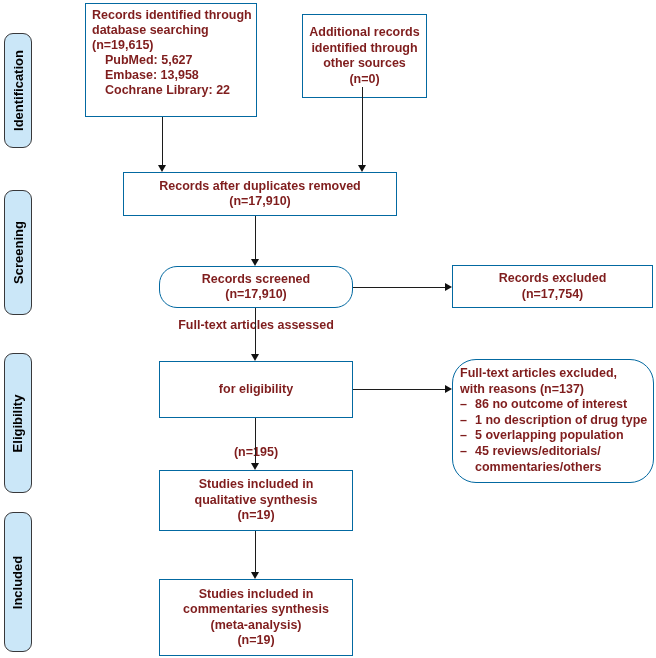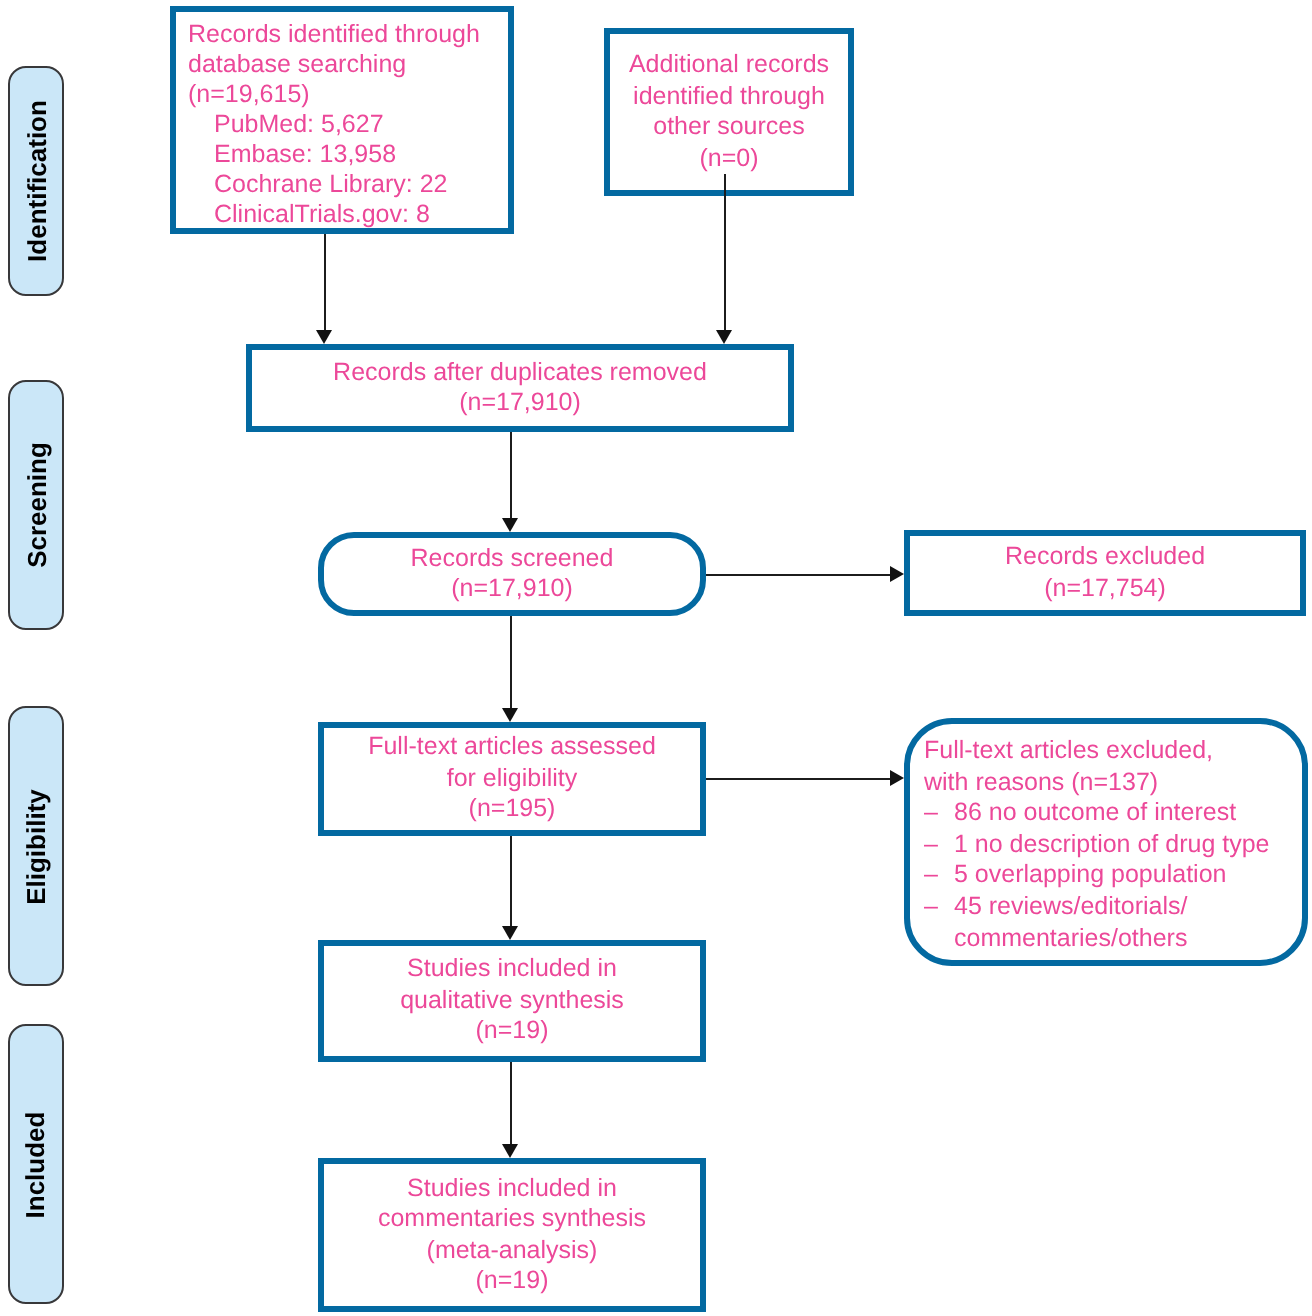--- a/index.html
+++ b/index.html
@@ -1,21 +1,21 @@
 <!DOCTYPE html>
 <html><head>
 <meta charset="utf-8">
 <style>
   html,body{margin:0;padding:0;background:#ffffff;}
   body{font-family:"Liberation Sans", sans-serif;color:#111;}
   .canvas{position:relative;width:656px;height:658px;background:#fff;overflow:hidden;}
 
   
-  .box{position:absolute;background:#fff;border:3px solid #0369a1;box-sizing:border-box;
-       font-size:12.5px;line-height:15.5px;color:#ec4899;}
+  .box{position:absolute;background:#fff;border:1px solid #0369a1;box-sizing:border-box;
+       font-size:12.5px;line-height:15.5px;color:#7f1d1d;font-weight:bold;}
   .center{display:flex;flex-direction:column;align-items:center;justify-content:center;text-align:center;}
   .leftbox{padding:4px 4px 0 6px;line-height:15px;text-align:left;}
   .sub{padding-left:13px;}
 
   
   .stage{position:absolute;left:4px;width:28px;box-sizing:border-box;background:#cbe7f8;
          border:1px solid #38383a;border-radius:9px;display:flex;align-items:center;justify-content:center;}
   .stage span{transform:rotate(-90deg);white-space:nowrap;font-weight:700;font-size:13px;color:#000;}
 
   
@@ -50,21 +50,20 @@
     <span>Included</span>
   </div>
 
   <div class="box leftbox" style="left:85px;top:3px;width:172px;height:114px;">
     <div>Records identified through</div>
     <div>database searching</div>
     <div>(n=19,615)</div>
     <div class="sub">PubMed: 5,627</div>
     <div class="sub">Embase: 13,958</div>
     <div class="sub">Cochrane Library: 22</div>
-    <div class="sub">ClinicalTrials.gov: 8</div>
   </div>
 
   <div class="box center" style="left:302px;top:14px;width:125px;height:84px;">
     <div>Additional records</div>
     <div>identified through</div>
     <div>other sources</div>
     <div>(n=0)</div>
   </div>
 
   <div class="box center" style="left:123px;top:172px;width:274px;height:44px;">
@@ -75,21 +74,21 @@
   <div class="box center" style="left:159px;top:266px;width:194px;height:42px;border-radius:18px;">
     <div>Records screened</div>
     <div>(n=17,910)</div>
   </div>
 
   <div class="box center" style="left:452px;top:265px;width:201px;height:43px;">
     <div>Records excluded</div>
     <div>(n=17,754)</div>
   </div>
 
-  <div class="box center" style="left:159px;top:361px;width:194px;height:57px;">
+  <div class="box center" style="left:159px;top:361px;width:194px;height:57px;gap:48px;">
     <div>Full-text articles assessed</div>
     <div>for eligibility</div>
     <div>(n=195)</div>
   </div>
 
   <div class="box gpad" style="left:452px;top:359px;width:202px;height:124px;border-radius:24px;">
     <div>Full-text articles excluded,</div>
     <div>with reasons (n=137)</div>
     <div class="reason">
       <span class="dash">–</span>

